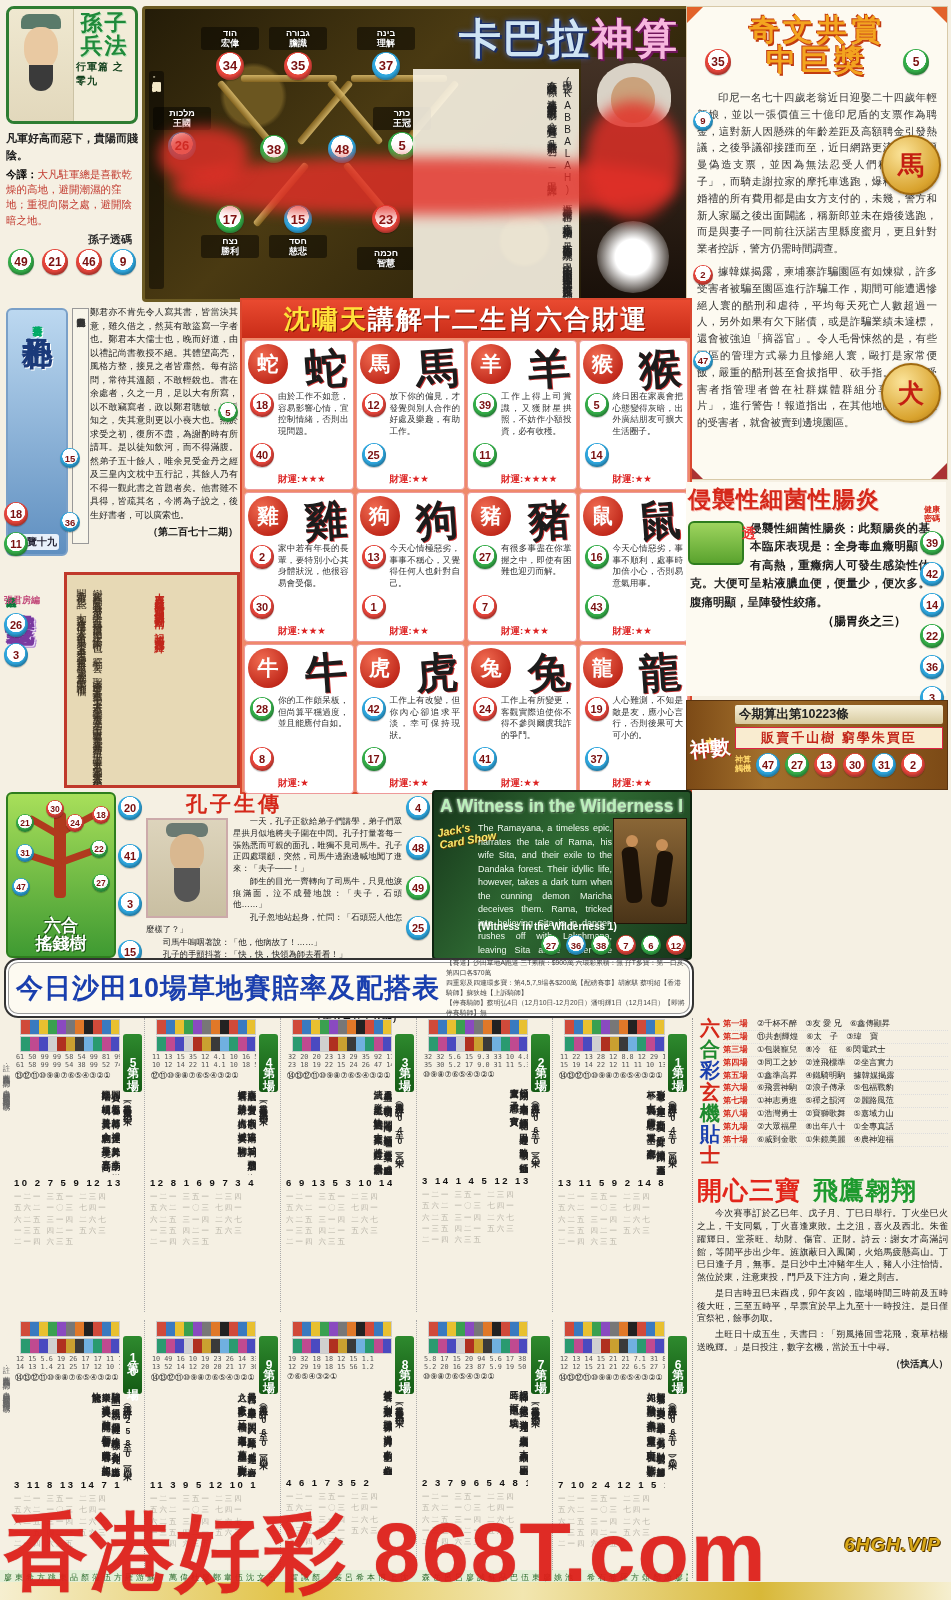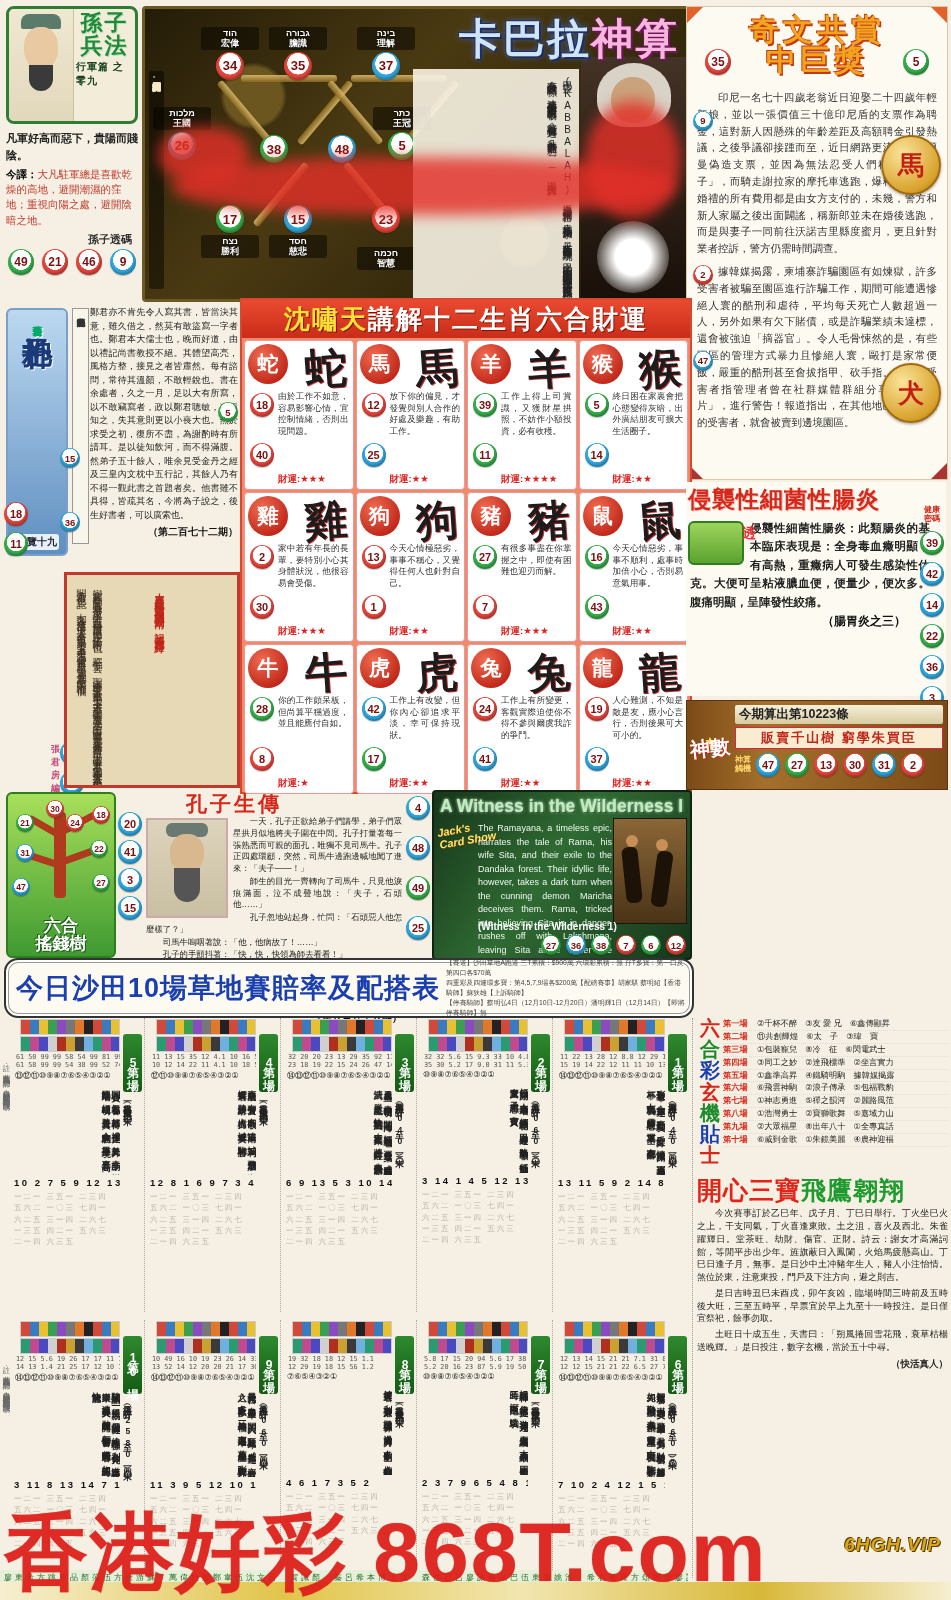--- a/index.html
+++ b/index.html
@@ -89,21 +89,21 @@
   .bp{left:4px;top:300px;width:236px;height:268px;}
   .bp-side{position:absolute;left:2px;top:8px;width:62px;height:248px;border:2px solid #7aa0c8;border-radius:6px;
            background:linear-gradient(#bcd8f0,#5f8fc0);display:flex;flex-direction:column;align-items:center;padding-top:4px;box-sizing:border-box;}
   .bp-t{font-size:30px;font-weight:900;color:#1b3a7a;text-shadow:1px 1px 0 #fff;line-height:1.15;}
   .bp-a{font-size:10px;color:#0a6;margin-top:4px;font-weight:bold;text-shadow:1px 1px 0 #fff;}
   .bp-f{font-size:10px;color:#223;font-weight:bold;margin-top:auto;margin-bottom:4px;background:#e8f0fa;border-radius:3px;padding:1px 2px;}
   .bp-colh{position:absolute;left:68px;top:8px;height:230px;font-size:9px;color:#333;border:1px solid #999;background:#f8f5ea;padding:2px 1px;}
   .bp-body{position:absolute;left:86px;top:6px;right:2px;font-size:9px;line-height:1.5;text-align:justify;color:#222;}
   .bp-issue{text-align:right;font-weight:bold;font-size:10px;margin-top:2px;color:#111;}
   .yj{left:4px;top:572px;width:236px;height:216px;}
-  .yj-side{position:absolute;left:0;top:7px;width:58px;height:216px;display:flex;flex-direction:row;align-items:flex-end;}
+  .yj-side{position:absolute;left:0;top:17px;width:58px;height:216px;display:flex;flex-direction:column;align-items:flex-start;}
   .yj-top{font-size:10px;color:#0a7a3a;font-weight:bold;}
   .yj-t{font-size:30px;font-weight:900;color:#7a3aa0;text-shadow:1px 1px 0 #e8d8f8,2px 2px 0 #b088d0;line-height:1.1;margin-top:2px;}
   .yj-a{font-size:9px;color:#c2497a;font-weight:bold;margin-top:3px;}
   .yj-balls{display:flex;flex-direction:column;gap:6px;margin-top:6px;}
   .yj-scan{position:absolute;left:60px;top:0;right:0;bottom:0;background:#e7d9b5;border:3px solid #c0392b;box-sizing:border-box;
            padding:6px;color:#3a3022;font-size:10px;line-height:1.6;letter-spacing:2px;overflow:hidden;}
   .yj-red{position:absolute;right:70px;top:10px;height:190px;color:#c0261a;font-size:10px;font-weight:bold;letter-spacing:2px;}
   
   .en{left:686px;top:482px;width:260px;height:214px;background:#fdfaf1;}
   .en-title{font-size:23px;font-weight:900;color:#d5281a;text-shadow:1px 1px 0 #f8c0b8;letter-spacing:1px;margin:2px 0 4px 2px;white-space:nowrap;}
@@ -124,21 +124,21 @@
   .ip-cl{font-size:8px;color:#ffd86a;font-weight:bold;width:16px;line-height:1.1;text-align:center;}
   
   .mt{left:6px;top:792px;width:106px;height:162px;background:linear-gradient(#a8df5a,#3f9a32);border-radius:6px;border:2px solid #2e7d1e;overflow:hidden;}
   .mt .trunk{position:absolute;left:46px;top:18px;width:12px;height:86px;background:#b03a1e;border-radius:4px;}
   .mt .br{position:absolute;width:40px;height:7px;background:#b03a1e;border-radius:4px;}
   .mt-lab{position:absolute;bottom:2px;width:100%;text-align:center;font-size:17px;font-weight:900;color:#fff;
           text-shadow:1px 1px 0 #1e5c14,-1px -1px 0 #1e5c14;line-height:1.1;}
   .mt .ball{position:absolute;}
   .cf{left:116px;top:788px;width:314px;height:170px;}
   .cf-title{position:absolute;left:70px;top:2px;font-size:21px;font-weight:900;color:#d5281a;letter-spacing:3px;}
-  .cf-lballs{position:absolute;left:2px;top:24px;display:flex;flex-direction:column;gap:4px;align-items:center;}
+  .cf-lballs{position:absolute;left:2px;top:8px;display:flex;flex-direction:column;gap:24px;align-items:center;}
   .cf-rballs{position:absolute;right:0px;top:8px;display:flex;flex-direction:column;gap:16px;}
   .cf-body{position:absolute;left:30px;top:28px;right:28px;font-size:8.4px;line-height:1.4;text-align:justify;color:#222;}
   .cf-port{float:left;width:78px;height:96px;border:2px solid #caa;background:linear-gradient(#ddd4bc,#c9bfa2);position:relative;margin:2px 5px 2px 0;}
   .cf-port .hat2{position:absolute;top:3px;left:18px;width:42px;height:14px;background:#6a7a72;border-radius:6px;}
   .cf-port .face2{position:absolute;top:14px;left:22px;width:34px;height:38px;background:#d9b890;border-radius:45%;}
   .cf-port .beard2{position:absolute;top:48px;left:26px;width:26px;height:34px;background:#555;border-radius:0 0 14px 14px;}
   .cf-body p{margin:0 0 1px 0;text-indent:2em;}
   .cf-issue{text-align:right;font-weight:900;font-size:10px;color:#111;}
   .wt{left:432px;top:790px;width:256px;height:166px;background:linear-gradient(125deg,#16351a,#2f6b33 45%,#16351a);border-radius:4px;overflow:hidden;border:2px solid #0e2410;}
   .wt-title{font-size:17.5px;font-weight:900;color:#baf0ba;text-shadow:0 0 3px #fff,1px 1px 0 #0a2a0a;margin:4px 4px 0 6px;white-space:nowrap;}
@@ -179,21 +179,21 @@
   .rt{left:692px;top:1018px;width:256px;height:560px;border-left:1px dotted #999;padding-left:4px;box-sizing:border-box;}
   .tips{display:flex;}
   .tips-title{width:26px;display:flex;flex-direction:column;align-items:center;font-size:20px;font-weight:900;line-height:1.06;}
   .tc0{color:#d5281a;}.tc1{color:#1e8a2e;}.tc2{color:#1a3fae;}
   .tips-rows{flex:1;}
   .tip-row{display:flex;font-size:8.2px;line-height:1.45;border-bottom:1px dotted #ddd;}
   .tip-race{color:#d5281a;font-weight:900;width:34px;flex:none;}
   .tip-txt{color:#222;}
   .h3-title{margin-top:8px;white-space:nowrap;}
   .h3-a{font-size:25px;font-weight:900;color:#e2251a;letter-spacing:1px;}
-  .h3-b{font-size:25px;font-weight:900;color:#1e9a2e;letter-spacing:1px;}
+  .h3-b{font-size:25px;font-weight:900;color:#1e9a2e;letter-spacing:1px;margin-left:12px;}
   .h3-body{font-size:9px;line-height:1.42;text-align:justify;color:#222;margin-top:0;}
   .h3-body p{margin:0 0 3px 0;text-indent:2em;}
   .h3-credit{text-align:right;font-weight:900;font-size:9.5px;}
   
   .wm{left:4px;top:1496px;font-size:84px;font-weight:900;color:rgba(226,32,26,.88);letter-spacing:2px;white-space:nowrap;z-index:30;
       text-shadow:0 0 1px rgba(150,0,0,.5);}
   .site{right:10px;top:1534px;z-index:31;font-size:19px;font-weight:900;font-style:italic;color:#d8a818;
         text-shadow:1px 1px 0 #5a3a00,-1px -1px 0 #5a3a00;letter-spacing:1px;}
   .goldbar{left:0;top:1582px;width:951px;height:18px;background:linear-gradient(90deg,#f6efd0,#e2c44a 30%,#f2e6b0 55%,#d8b838 80%,#f6efd0);}
 </style>

